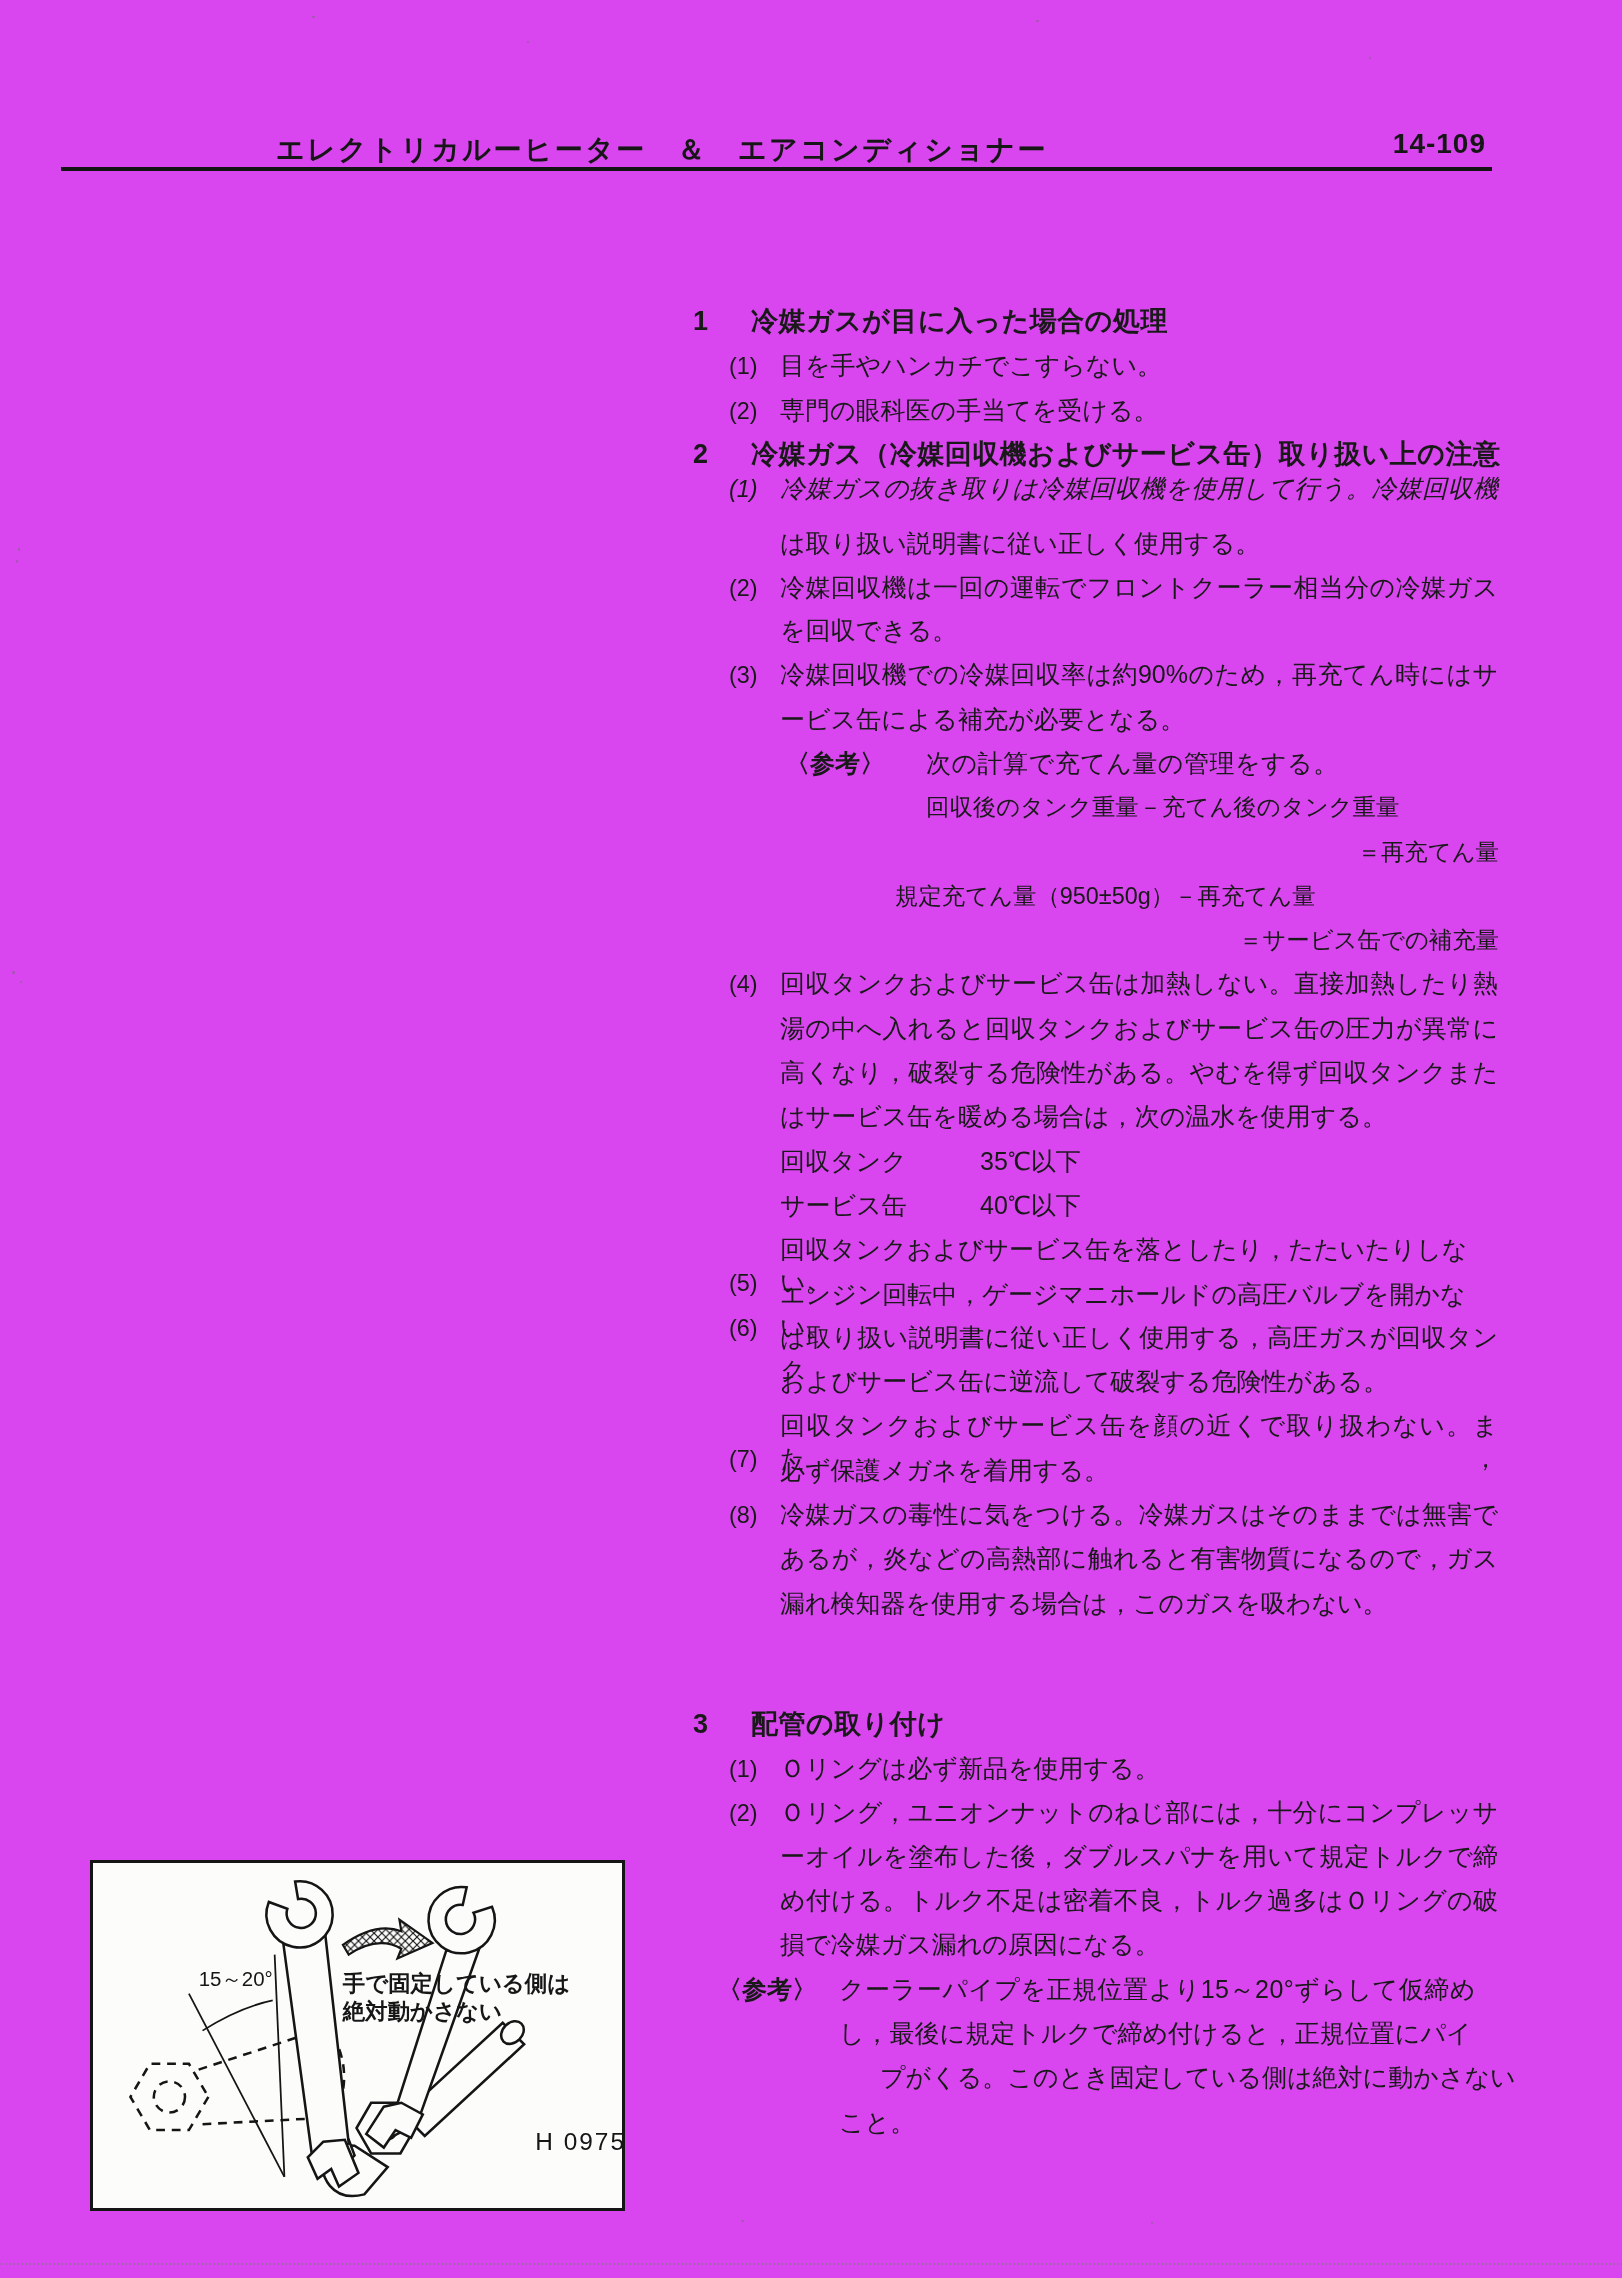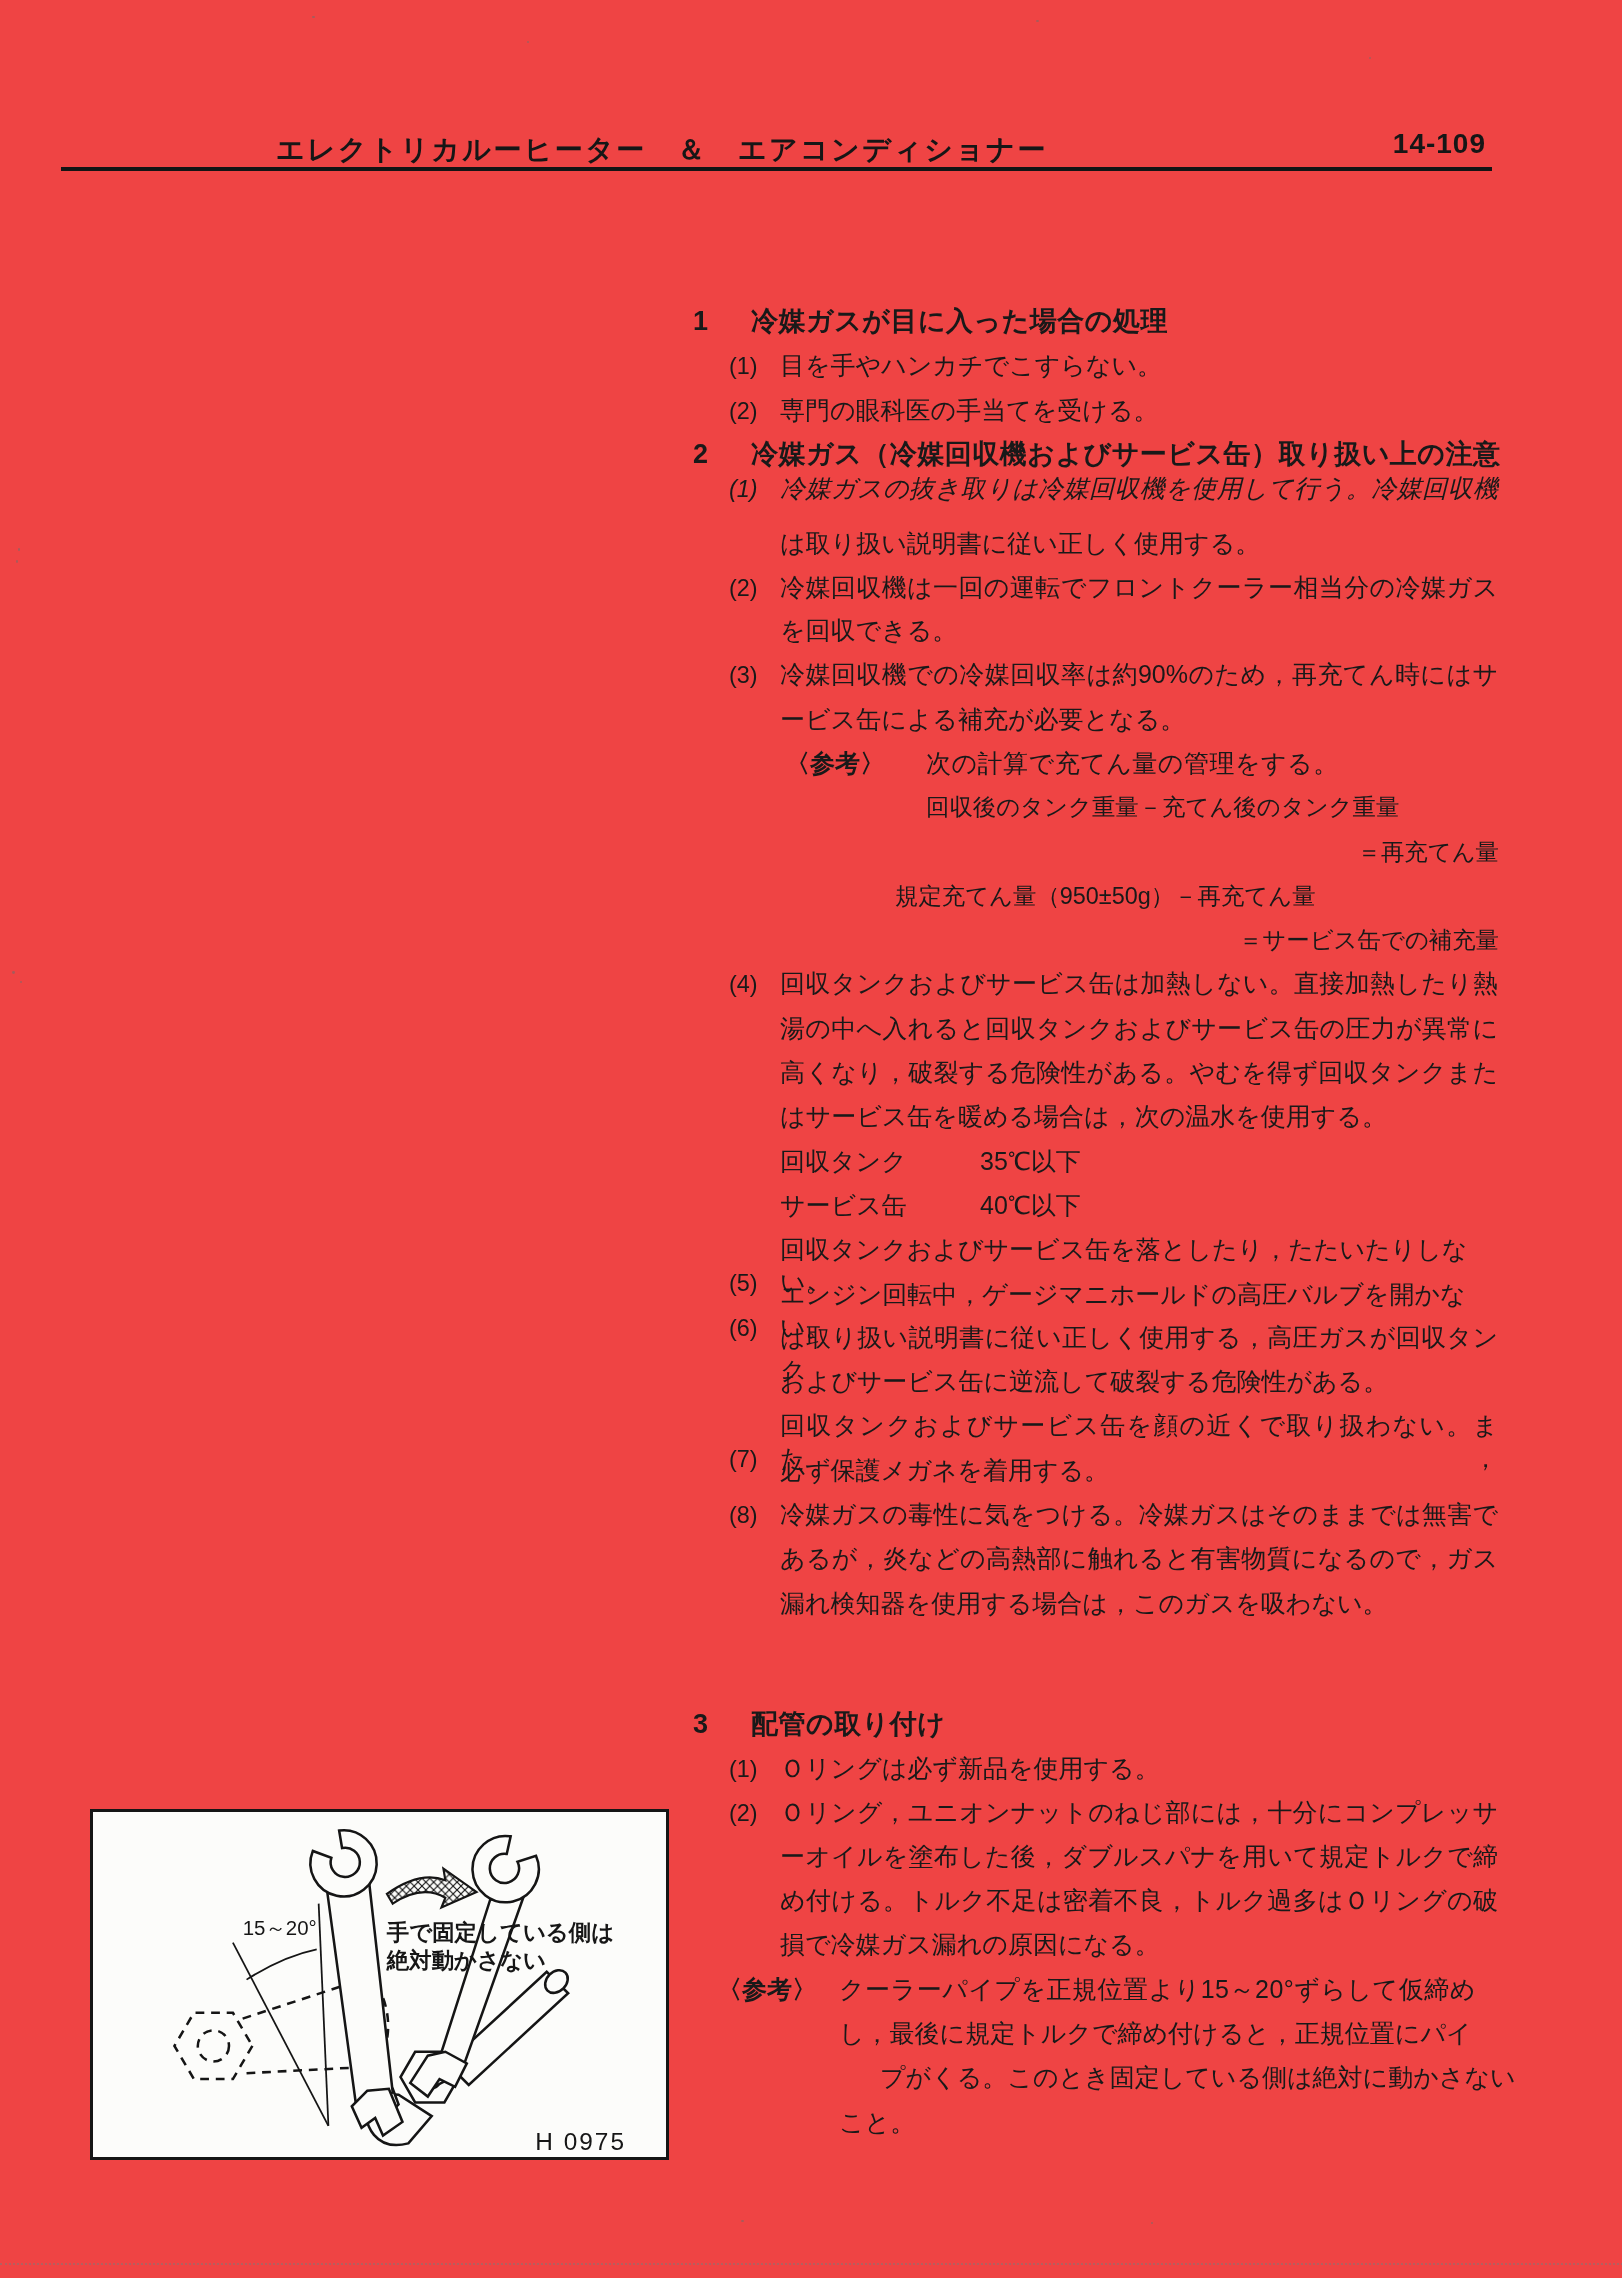--- a/index.html
+++ b/index.html
@@ -1,18 +1,18 @@
 <!DOCTYPE html>
 <html><head>
 <meta charset="utf-8">
 <style>
   html,body{margin:0;padding:0;background:#e8e8e6;}
   .page{
     position:relative; width:1623px; height:2278px;
-    background:#ef4444; color:#161616; overflow:hidden;
+    background:#d946ef; color:#161616; overflow:hidden;
     font-family:"Liberation Sans", sans-serif;
     margin:0 auto;
   }
   .abs{position:absolute;}
   
   .hdr-title{left:276px; top:131px; font-size:28px; font-weight:bold; letter-spacing:2.4px; white-space:nowrap;}
   .hdr-page{left:1365px; top:128px; width:121px; text-align:right; font-size:28px; font-weight:bold; letter-spacing:1px;}
   .hdr-rule{left:61px; top:167px; width:1431px; height:3.9px; background:#141414;}
   
   .doc-title{left:624px; top:195px; font-size:50px; font-weight:bold; letter-spacing:1px; white-space:nowrap;
@@ -24,21 +24,21 @@
   .line .marker{display:inline-block; width:51px; font-size:23.4px;}
   .line .itext{display:inline-block; width:718px; white-space:normal;}
   .line .itext.fill{text-align:justify; text-align-last:justify;}
   .line .refmark{display:inline-block; font-weight:bold;}
   .refw2{width:141px;} .refw3{width:122px;}
   .line .reftext{letter-spacing:0.5px;}
   .formula{font-size:23.4px;}
   .result{width:573px; text-align:right; font-size:23.4px;}
   .line .tlabel{display:inline-block; width:200px;}
   
-  .fig-box{left:90px; top:1809px; width:529px; height:345px; border:3.9px solid #151515; background:#fcfcfa;padding-left:44px;}
+  .fig-box{left:90px; top:1860px; width:529px; height:345px; border:3.9px solid #151515; background:#fcfcfa;}
   .fig-id{left:90px; top:2128px; width:536px; text-align:right; font-size:24.4px; font-weight:normal; letter-spacing:2px;}
   
   .noise-dot{position:absolute; background:#6d6d6d; border-radius:50%; opacity:.55;}
   .noise-bottom{left:0; top:2263px; width:1623px; border-top:2px dotted #7a7a7a; opacity:.5; height:0;}
 </style>
 </head>
 <body>
 
 <div class="page">
 

